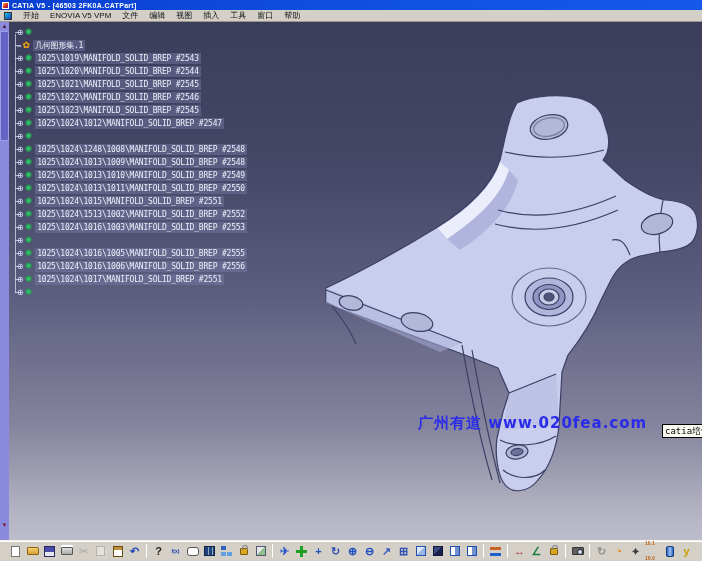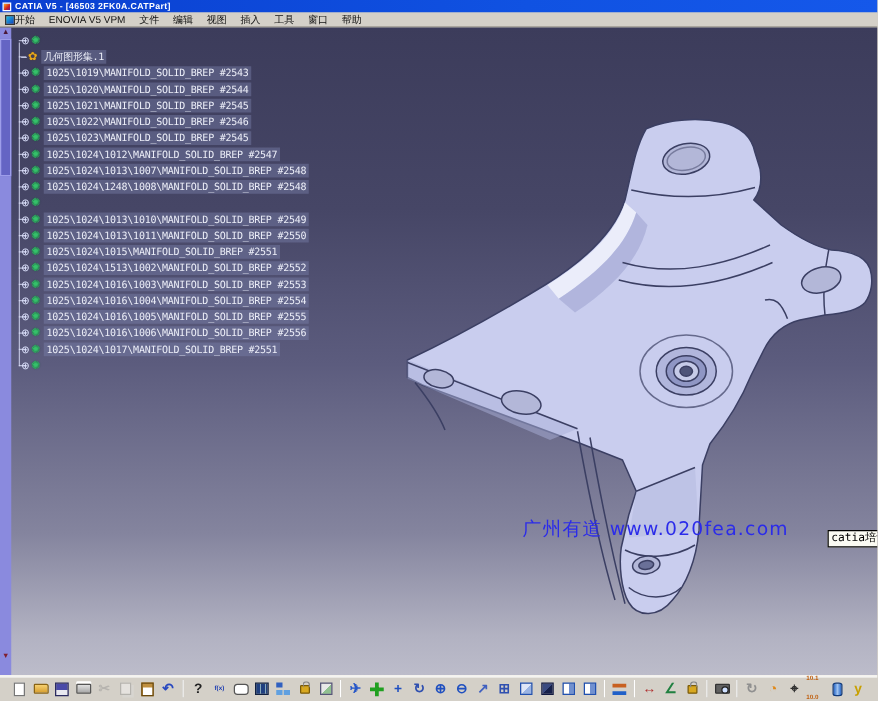--- a/index.html
+++ b/index.html
@@ -11,21 +11,21 @@
     background:linear-gradient(90deg,#0a3fd0,#1052e2 60%,#1558ea);
     display:flex; align-items:center; padding-left:2px; }
   .titlebar .appicon { width:7px; height:7px; background:linear-gradient(135deg,#ffb020,#d02020 60%,#6020a0);
     border:1px solid #fff; margin-right:3px; }
   .titlebar .title { color:#ffffff; font-size:7px; font-weight:bold; letter-spacing:.3px;
     font-family:"Liberation Sans",sans-serif; line-height:9px; white-space:nowrap; }
 
   
   .menubar { position:absolute; left:0; top:10px; width:702px; height:12px;
     background:#d4d0c8; border-bottom:1px solid #9a978f;
-    display:flex; align-items:center; padding-left:4px; }
+    display:flex; align-items:center; gap:11px; padding-left:4px; }
   .menubar .menuicon { width:8px; height:8px; background:linear-gradient(135deg,#20c0e0,#1040c0);
     border:1px solid #333; }
   .menu-item { font-size:8px; color:#111; white-space:nowrap; cursor:default; line-height:11px; }
 
   
   .viewport { position:absolute; left:0; top:22px; width:702px; height:518px;
     background:linear-gradient(180deg,#3c3c5b 0%,#464666 28%,#5c5c7e 52%,#84849e 78%,#b2b2c2 94%,#bcbcca 100%);
     overflow:hidden; }
 
   
@@ -45,21 +45,21 @@
   .trow .node { font-size:8px; line-height:8px; color:#dfe4ff; margin:0 1px 0 -4px; }
   .trow .ticon { font-size:9px; line-height:9px; margin-right:3px; }
   .trow .ticon.solid { color:#35c06a; text-shadow:0 0 1px #0a5a2a; }
   .trow .ticon.geoset { color:#e8a81e; text-shadow:0 0 1px #7a4a08; }
   .trow .lbl { font-family:"DejaVu Sans Mono",monospace; font-size:8px; letter-spacing:-0.2px;
     color:#eceef8; background:rgba(125,130,175,.42); padding:0 2px; line-height:11px; }
   .trow.sel .lbl { font-size:7px; letter-spacing:-0.35px; text-decoration:underline; color:#ffffff;
     background:rgba(125,130,175,.30); }
 
   
-  .wm1 { position:absolute; left:418px; top:392px; font-size:15px; font-weight:normal;
+  .wm1 { position:absolute; left:418px; top:392px; font-size:15px; font-weight:bold;
     color:#2b2bea; letter-spacing:1px; white-space:nowrap; font-family:"DejaVu Sans",sans-serif; }
   .ctip { position:absolute; left:662px; top:402px; width:48px; height:14px; background:#fbfbf3;
     border:1px solid #000; font-size:9px; line-height:12px; color:#000; padding-left:2px;
     overflow:hidden; white-space:nowrap; font-family:"DejaVu Sans Mono",monospace; }
 
   
   .toolbar { position:absolute; left:0; top:540px; width:702px; height:21px;
     background:#d4d0c8; border-top:1px solid #f4f2ee; box-shadow:inset 0 1px 0 #fff;
     display:flex; align-items:center; gap:2px; padding-left:8px; }
   .tico { width:15px; height:15px; display:inline-flex; align-items:center; justify-content:center;
@@ -221,32 +221,32 @@
         <div class="trow">
           <span class="stub"></span>
           <span class="node">⊕</span>
           <span class="ticon solid">✺</span>
           <span class="lbl">1025\1024\1012\MANIFOLD_SOLID_BREP #2547</span>
         </div>
         <div class="trow">
           <span class="stub"></span>
           <span class="node">⊕</span>
           <span class="ticon solid">✺</span>
-          <span class="lbl">1025\1024\1013\1007\MANIFOLD_SOLID_BREP #2548</span>
         </div>
         <div class="trow">
           <span class="stub"></span>
           <span class="node">⊕</span>
           <span class="ticon solid">✺</span>
           <span class="lbl">1025\1024\1248\1008\MANIFOLD_SOLID_BREP #2548</span>
         </div>
         <div class="trow">
           <span class="stub"></span>
           <span class="node">⊕</span>
           <span class="ticon solid">✺</span>
+          <span class="lbl">1025\1024\1013\1009\MANIFOLD_SOLID_BREP #2548</span>
         </div>
         <div class="trow">
           <span class="stub"></span>
           <span class="node">⊕</span>
           <span class="ticon solid">✺</span>
           <span class="lbl">1025\1024\1013\1010\MANIFOLD_SOLID_BREP #2549</span>
         </div>
         <div class="trow">
           <span class="stub"></span>
           <span class="node">⊕</span>
@@ -268,21 +268,20 @@
         <div class="trow">
           <span class="stub"></span>
           <span class="node">⊕</span>
           <span class="ticon solid">✺</span>
           <span class="lbl">1025\1024\1016\1003\MANIFOLD_SOLID_BREP #2553</span>
         </div>
         <div class="trow">
           <span class="stub"></span>
           <span class="node">⊕</span>
           <span class="ticon solid">✺</span>
-          <span class="lbl">1025\1024\1016\1004\MANIFOLD_SOLID_BREP #2554</span>
         </div>
         <div class="trow">
           <span class="stub"></span>
           <span class="node">⊕</span>
           <span class="ticon solid">✺</span>
           <span class="lbl">1025\1024\1016\1005\MANIFOLD_SOLID_BREP #2555</span>
         </div>
         <div class="trow">
           <span class="stub"></span>
           <span class="node">⊕</span>

